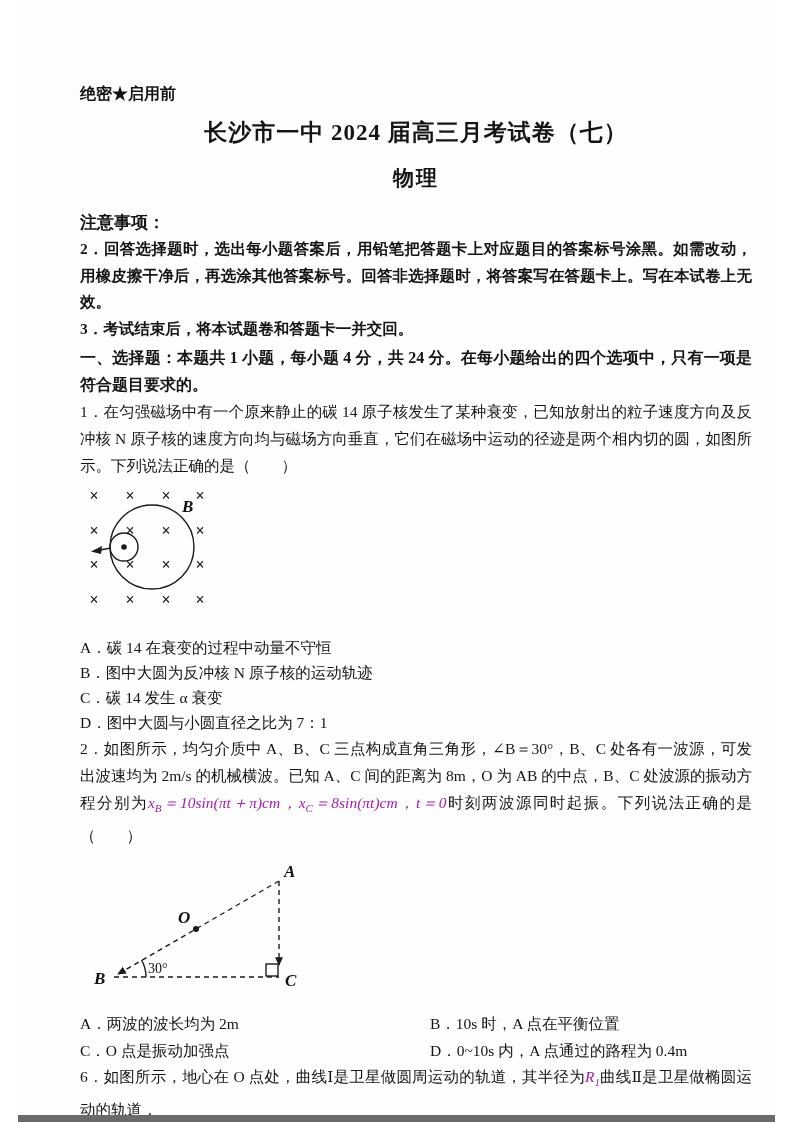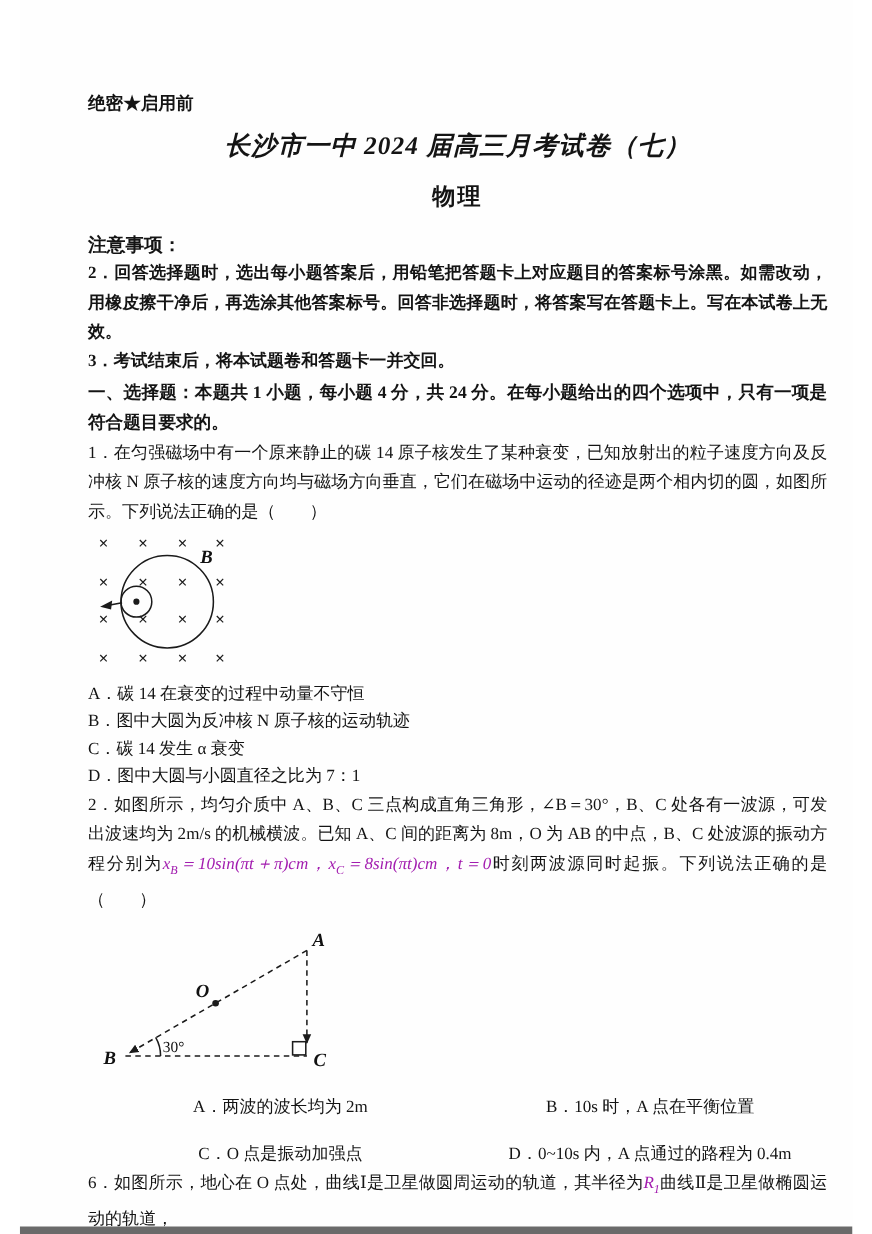--- a/index.html
+++ b/index.html
@@ -5,31 +5,31 @@
   html,body{margin:0;padding:0;background:#ffffff;}
   body{display:flex;justify-content:center;}
   .page{
     position:relative;width:757px;height:1122px;background:#fefefe;
     overflow:hidden;color:#141414;
     font-family:"Liberation Serif","DejaVu Serif",serif;
   }
   .content{position:absolute;top:0;left:62px;width:672px;}
   p{margin:0;}
   .classification{margin-top:84px;font-size:16px;font-weight:bold;}
-  .title{margin-top:12px;text-align:center;font-size:23px;font-weight:bold;letter-spacing:1px;font-style:italic;}
+  .title{margin-top:12px;text-align:center;font-size:23px;font-weight:bold;letter-spacing:1px;}
   .subject{margin-top:16px;text-align:center;font-size:21px;font-weight:bold;letter-spacing:2px;}
   .notice-heading{margin-top:18px;font-size:17px;font-weight:bold;line-height:26px;}
   .notice-item{font-size:15.5px;font-weight:bold;line-height:26.5px;text-align:justify;}
   .section-heading{font-size:16px;font-weight:bold;line-height:27px;text-align:justify;margin-top:2px;}
   .stem{font-size:15.5px;line-height:27px;text-align:justify;}
   .option{font-size:15.5px;line-height:25px;}
-  .q1-options{margin-top:2px;}
+  .q1-options{margin-top:19px;}
   .fig1{margin:3px 0 2px -4px;display:block;}
   .fig2{margin:8px 0 4px 2px;display:block;}
-  .opt-grid{display:grid;grid-template-columns:350px 1fr;row-gap:18px;margin-top:4px;text-align:center;}
+  .opt-grid{display:grid;grid-template-columns:350px 1fr;row-gap:2px;margin-top:4px;}
   .math{font-style:italic;color:#a21caf;}
   .math sub{font-size:11px;font-style:italic;}
   .bottom-bar{position:absolute;left:0;right:0;bottom:0;height:7px;background:#6a6a6a;}
   svg{overflow:visible;}
   svg text{font-family:"Liberation Serif","DejaVu Serif",serif;}
   .fig-label{font-size:17px;font-style:italic;font-weight:bold;fill:#111;}
   .cross{font-size:16px;font-weight:bold;fill:#1b1b1b;}
   .angle-label{font-size:14px;fill:#111;}
   .fig-line{stroke:#1b1b1b;stroke-width:1.4;fill:none;}
   .fig-dash{stroke:#1b1b1b;stroke-width:1.4;fill:none;stroke-dasharray:5 4;}

